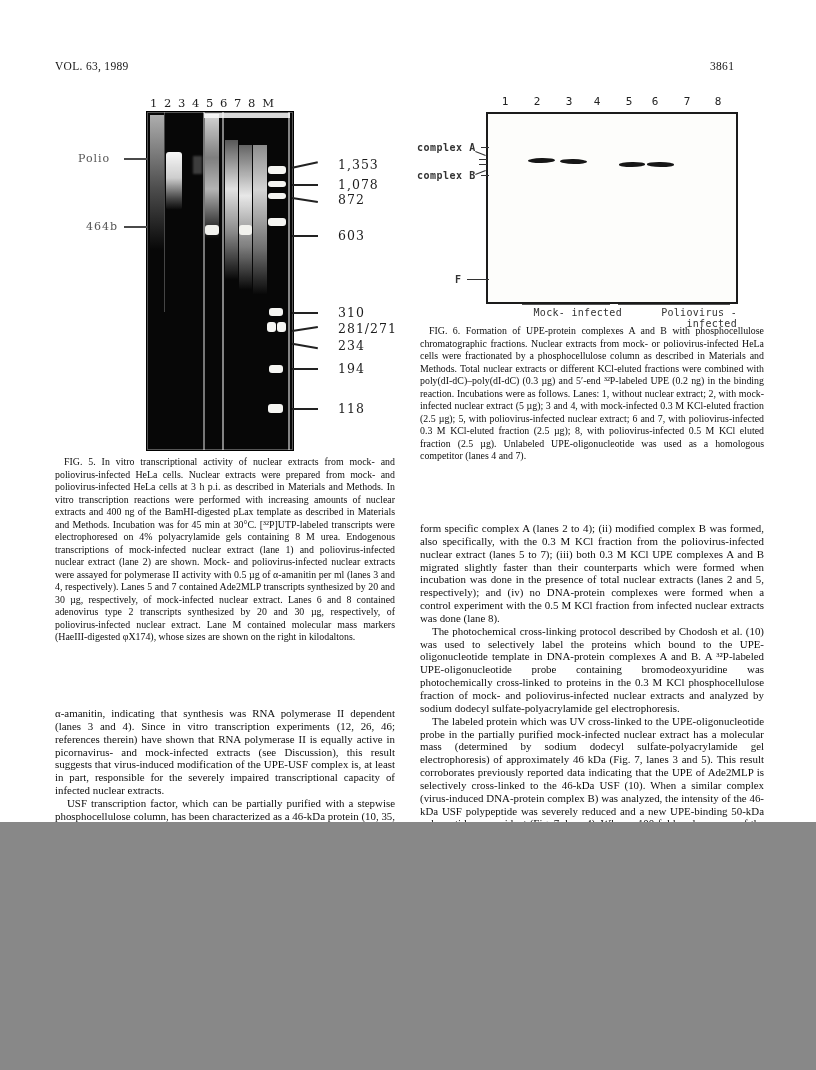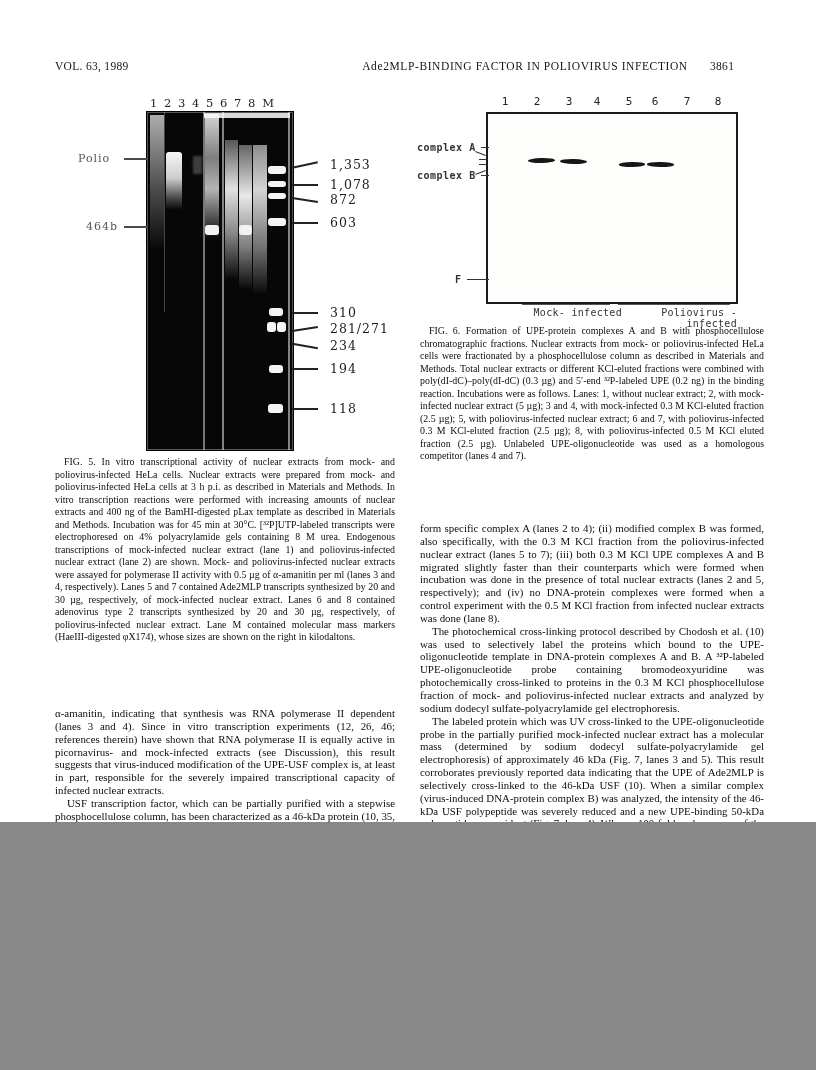--- a/index.html
+++ b/index.html
@@ -16,21 +16,21 @@
   .f5-lanes{position:absolute;left:150px;top:96px;width:124px;display:flex;
             justify-content:space-between;font-family:"DejaVu Serif",serif;
             font-size:11.5px;color:#222;}
   #gel{position:absolute;left:147px;top:112px;width:146px;height:338px;background:#070707;
        box-shadow:inset 0 0 0 1px rgba(235,235,235,.35), 0 0 0 1px #000;}
   .band,.smear{position:absolute;}
   .mband{position:absolute;background:#f5f5f2;border-radius:3px;filter:blur(.4px);}
   .gl-row{position:absolute;display:flex;align-items:center;justify-content:space-between;
           font-family:"DejaVu Serif",serif;font-size:11px;color:#555;letter-spacing:1px;}
   .gl-line{height:2px;background:#4a4a4a;width:24px;}
-  .m-row{position:absolute;left:292px;display:flex;align-items:center;gap:12px;}
+  .m-row{position:absolute;left:292px;display:flex;align-items:center;gap:20px;}
   .m-line{width:26px;height:2px;background:#222;flex:0 0 auto;}
   .m-label{font-family:"DejaVu Serif",serif;font-size:12.5px;letter-spacing:1px;color:#1c1c1c;}
 
   
   #f6-box{position:absolute;left:486px;top:112px;width:248px;height:188px;
           background:#fdfdfb;border:2px solid #1b1b1b;}
   .f6-lane{position:absolute;top:95px;width:14px;text-align:center;
            font-family:"DejaVu Sans Mono",monospace;font-size:11px;color:#222;}
   .f6-band{position:absolute;background:#161616;border-radius:50%;}
   .c-row{position:absolute;display:flex;align-items:center;gap:5px;
@@ -47,21 +47,20 @@
   .bodycol{position:absolute;font-size:10.9px;line-height:12.85px;text-align:justify;color:#0d0d0d;}
   .bodycol p{margin:0;}
   .bodycol p.ind{text-indent:12px;}
 </style>
 </head>
 <body>
 
 <div id="page">
 
   <div class="hdr" id="hdr-vol">VOL. 63, 1989</div>
-  <div class="hdr" id="hdr-title">Ade2MLP-BINDING FACTOR IN POLIOVIRUS INFECTION</div>
   <div class="hdr" id="hdr-page">3861</div>
 
   <div class="f5-lanes">
     <span>1</span>
     <span>2</span>
     <span>3</span>
     <span>4</span>
     <span>5</span>
     <span>6</span>
     <span>7</span>
@@ -117,21 +116,21 @@
     <span class="m-label">1,353</span>
   </div>
   <div class="m-row" style="top:177px;">
     <span class="m-line"></span>
     <span class="m-label">1,078</span>
   </div>
   <div class="m-row" style="top:192px;">
     <span class="m-line" style="transform:rotate(9deg);"></span>
     <span class="m-label">872</span>
   </div>
-  <div class="m-row" style="top:215px;">
+  <div class="m-row" style="top:228px;">
     <span class="m-line"></span>
     <span class="m-label">603</span>
   </div>
   <div class="m-row" style="top:305px;">
     <span class="m-line"></span>
     <span class="m-label">310</span>
   </div>
   <div class="m-row" style="top:321px;">
     <span class="m-line" style="transform:rotate(-9deg);"></span>
     <span class="m-label">281/271</span>

